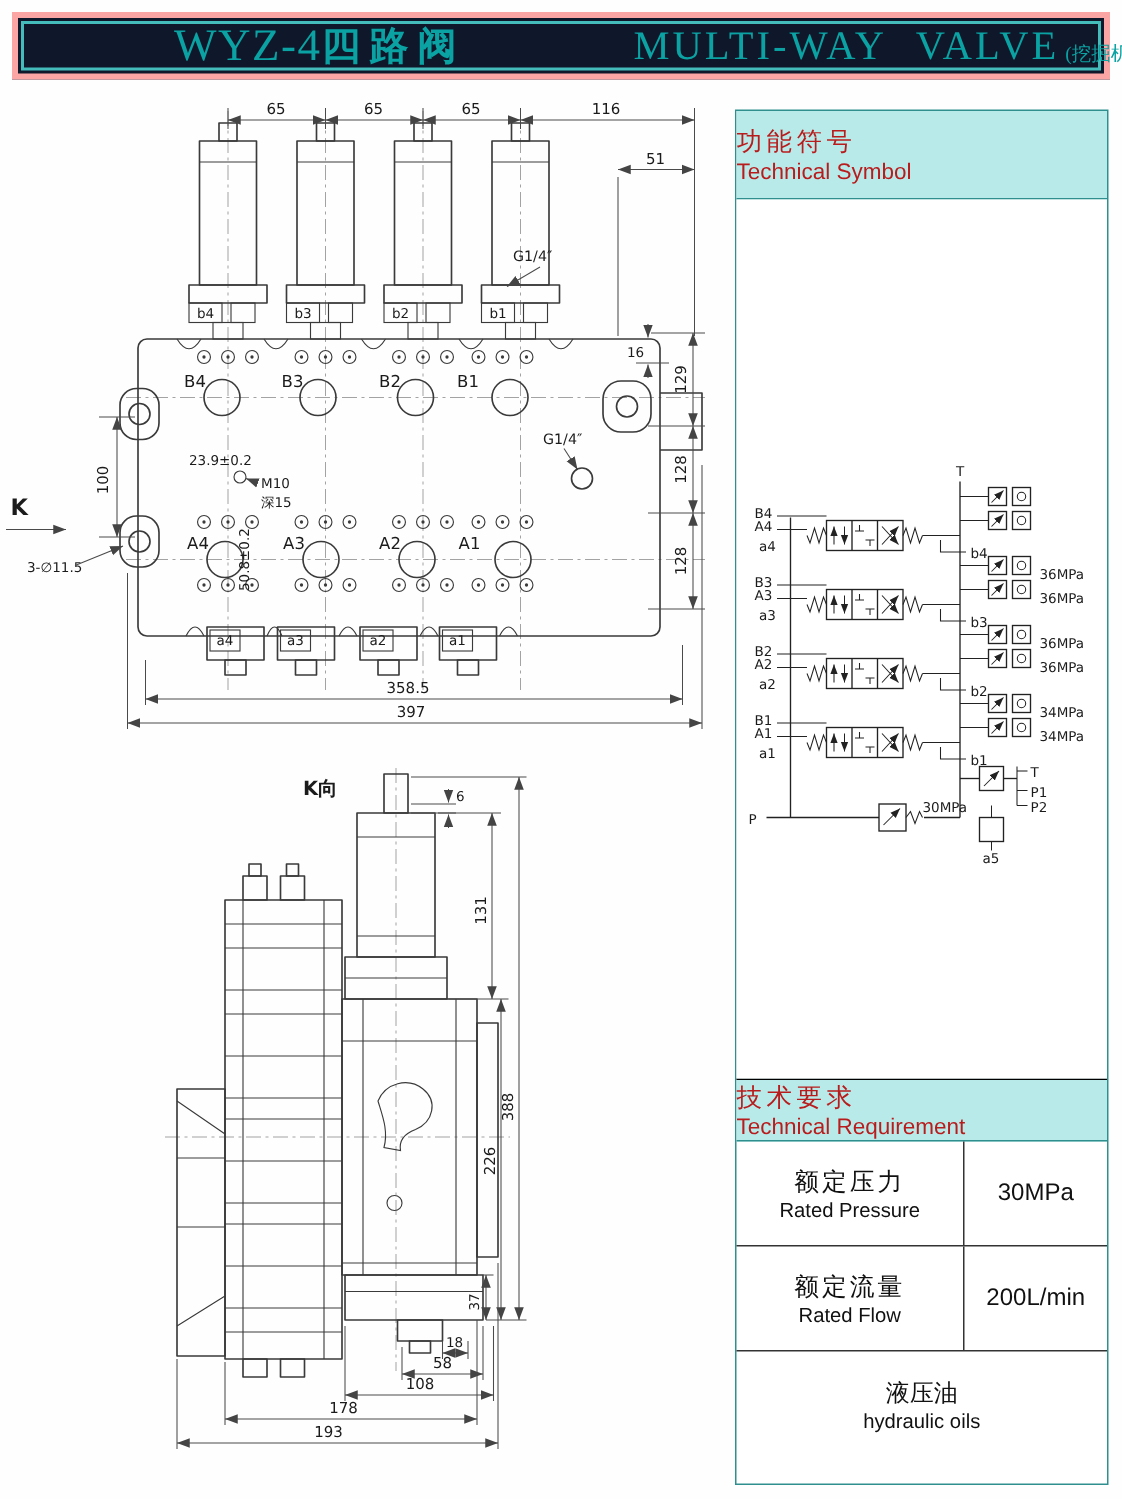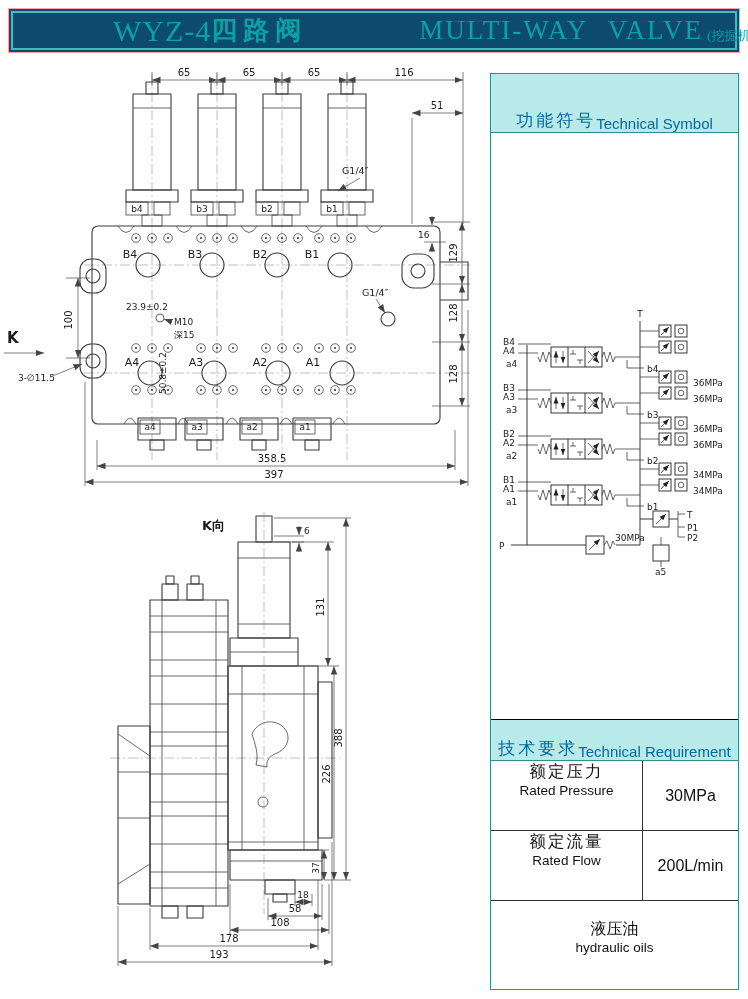--- a/index.html
+++ b/index.html
@@ -21,37 +21,37 @@
   .dotf{fill:#3a3a3a;stroke:none}
   .tv .dm{fill:none;stroke:#4a4a4a;stroke-width:0.7;marker-start:url(#arT);marker-end:url(#arT)}
   .tv .ld{fill:none;stroke:#4a4a4a;stroke-width:0.7;marker-end:url(#arT)}
   .tv .de{fill:none;stroke:#4a4a4a;stroke-width:0.7;marker-end:url(#arT)}
   .sv .dm{fill:none;stroke:#4a4a4a;stroke-width:0.7;marker-start:url(#arS);marker-end:url(#arS)}
   .sv .de{fill:none;stroke:#4a4a4a;stroke-width:0.7;marker-end:url(#arS)}
   .sc{fill:none;stroke:#222;stroke-width:0.9}
   .sc2{fill:none;stroke:#222;stroke-width:0.7}
   .sch .de2{marker-end:url(#arC)}
 
-  .titlebox{position:absolute;left:8px;top:8px;width:732px;height:45px;border:1px solid #fca5a5;padding:2px;background:#0c4a6e}
+  .titlebox{position:absolute;left:8px;top:8px;width:732px;height:45px;border:4px solid #fca5a5;padding:2px;background:#0f172a}
   .titlein{height:100%;border:2px solid #45bcbc;display:flex;align-items:center;color:#0aa2a2;font-family:"Liberation Serif",serif;white-space:nowrap}
   .t-model{margin-left:100px;font-size:30px;letter-spacing:1px}
   .t-cn{font-size:26px;letter-spacing:6px;font-weight:600}
   .t-en{margin-left:112px;font-size:27px;letter-spacing:2px;word-spacing:12px}
   .t-note{margin-left:4px;font-size:13px;margin-top:10px}
 
   .rpanel{position:absolute;left:490px;top:73px;width:249px;height:917px;border:1px solid #2f8f8f;background:#fff}
-  .phead{height:59px;background:#b9eaea;border-bottom:1px solid #2f8f8f;display:flex;flex-direction:row;justify-content:center;align-items:flex-end;color:#0369a1}
+  .phead{height:59px;background:#b9eaea;border-bottom:1px solid #2f8f8f;display:flex;flex-direction:column;justify-content:center;align-items:flex-start;color:#b91c1c}
   .phead .cn{font-size:17px;letter-spacing:3px}
   .phead .en{font-size:15px}
   .phead2{height:42px;border-top:1px solid #000000}
   .schemarea{height:586px;position:relative;background:#fff}
   .sch{left:0;top:0}
   .srow{height:70px;display:flex;border-bottom:1px solid #333}
   .srow:last-child{border-bottom:none;height:71px}
-  .slabel{width:152px;border-right:1px solid #333;display:flex;flex-direction:column;align-items:center;color:#111;text-align:center}
+  .slabel{width:152px;border-right:1px solid #333;display:flex;flex-direction:column;justify-content:center;align-items:center;color:#111;text-align:center}
   .slabel .cn{font-size:16.5px;letter-spacing:2px}
   .slabel .en{font-size:13.5px}
   .sval{flex:1;display:flex;flex-direction:column;justify-content:center;align-items:center;font-size:16px;color:#111}
   .sval .sub{font-size:13.5px}
 </style>
 </head>
 <body>
 
 <div class="page">
 

